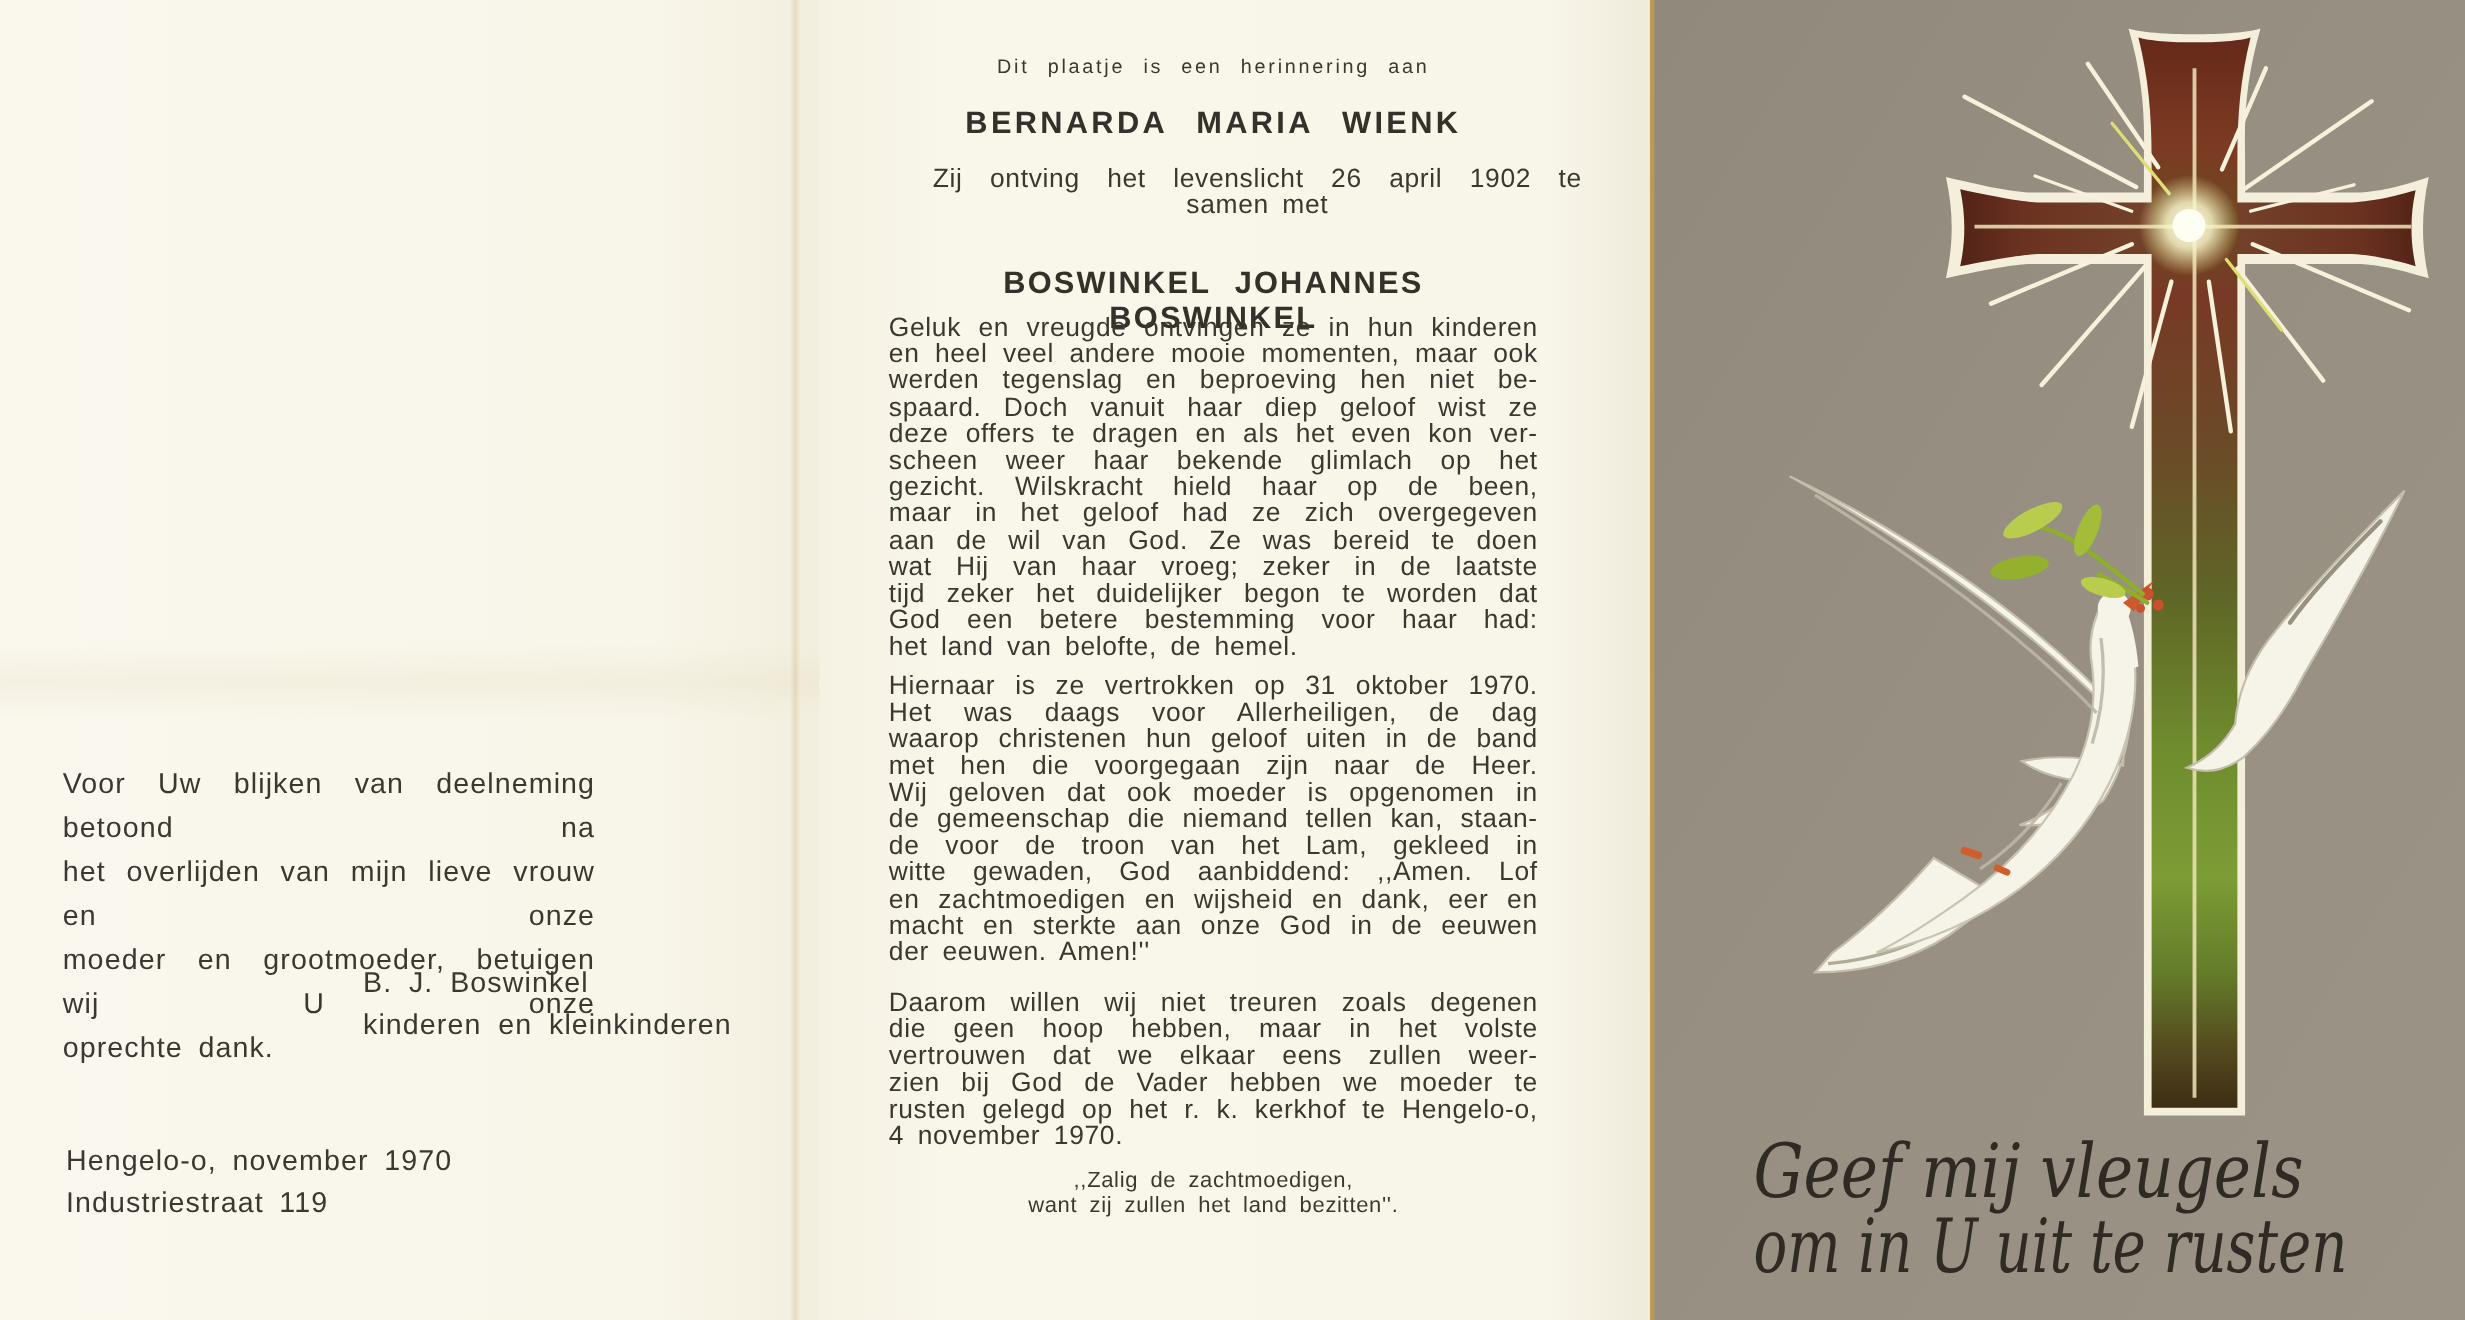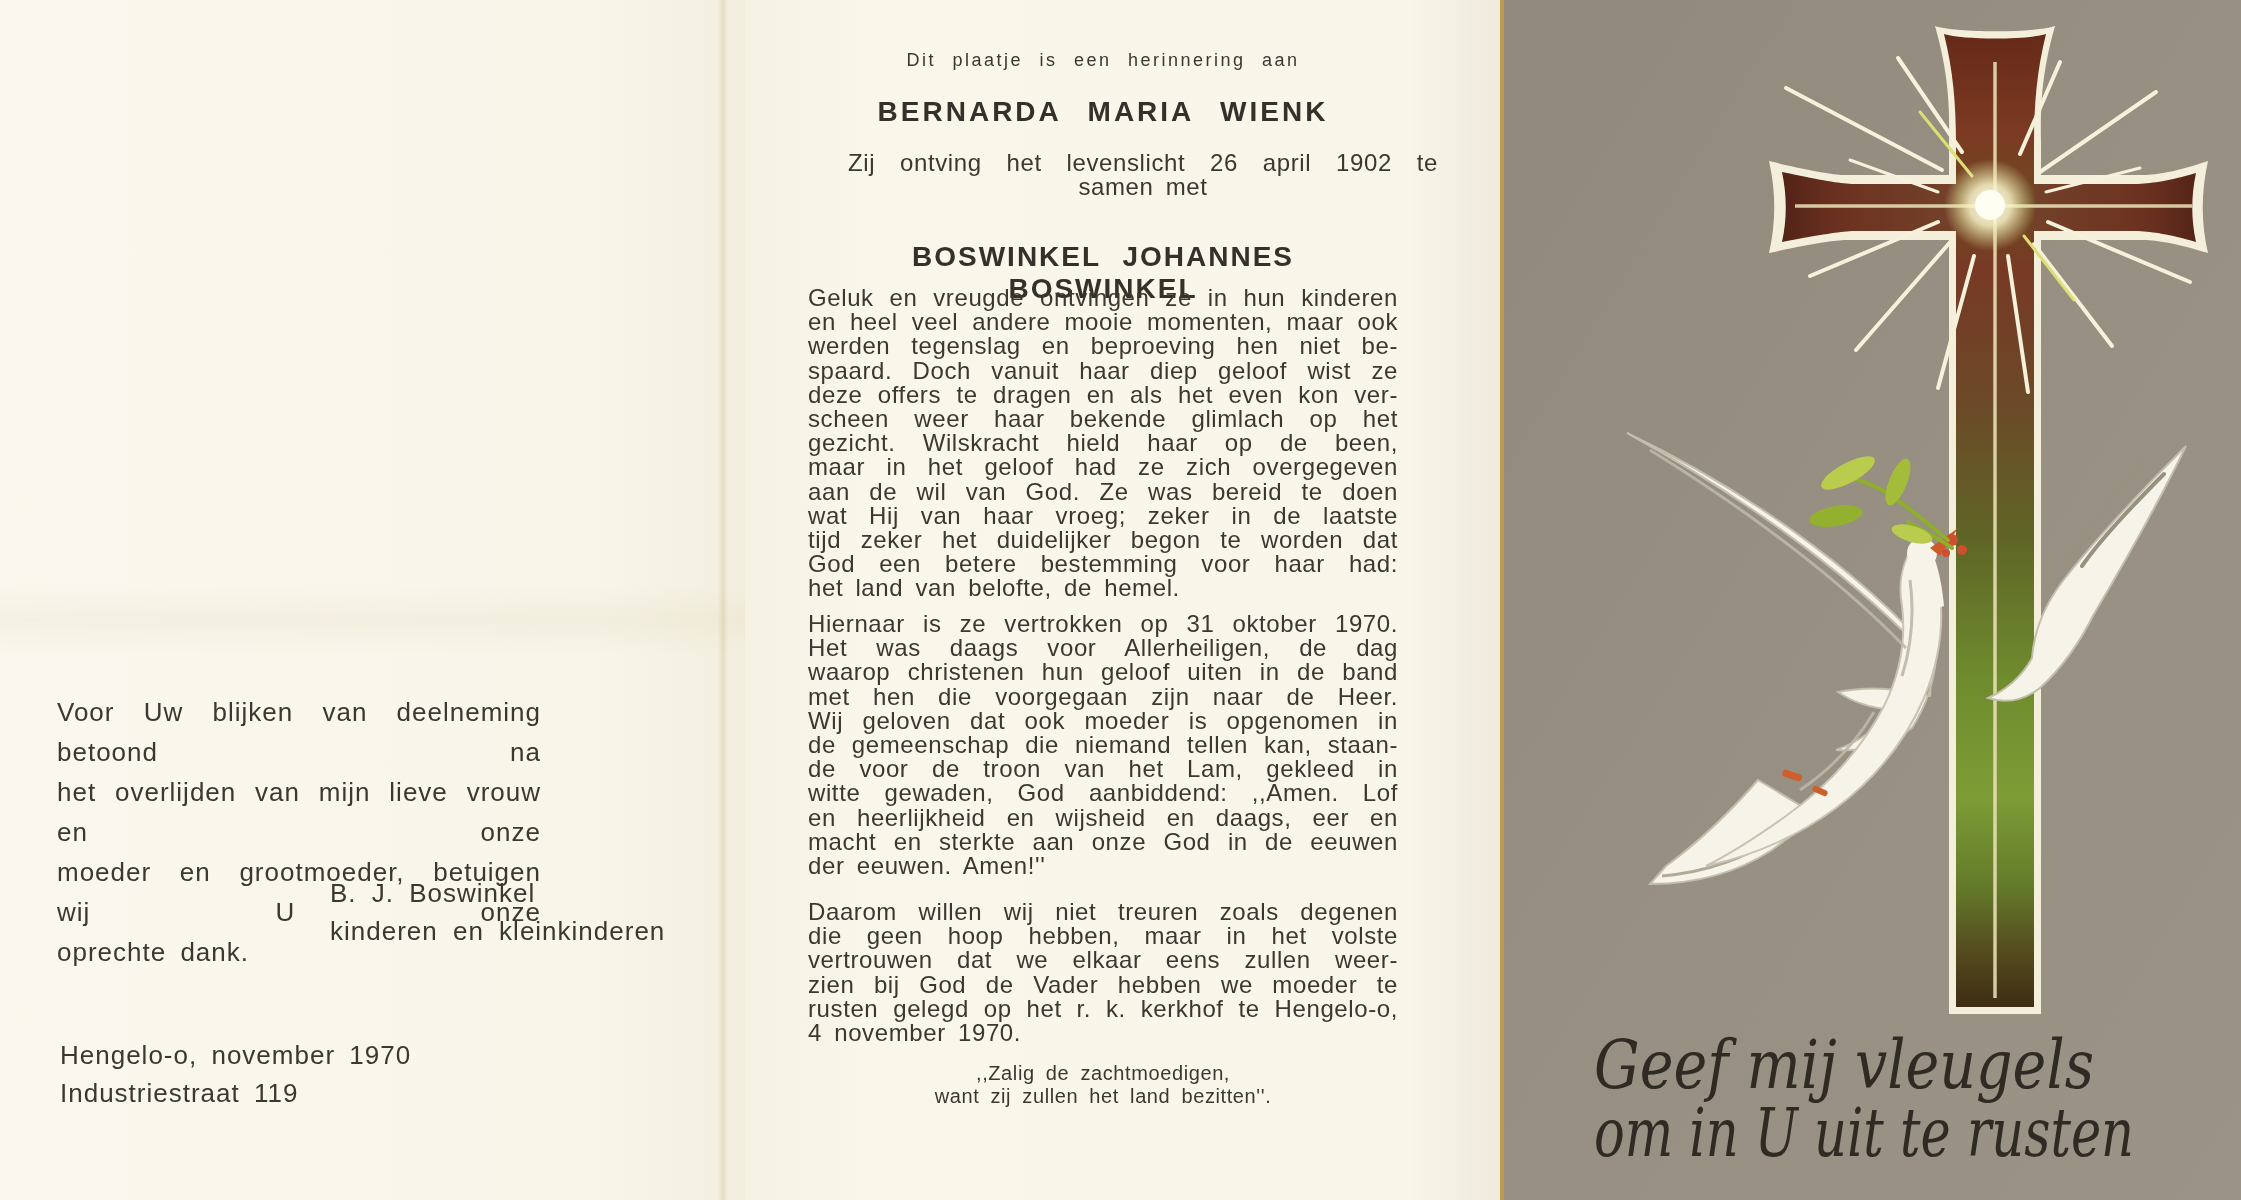--- a/index.html
+++ b/index.html
@@ -99,21 +99,21 @@
 
 <div class="tblock mcol mbody para2 jblock">
     <div class="line">Hiernaar is ze vertrokken op 31 oktober 1970.</div>
     <div class="line">Het was daags voor Allerheiligen, de dag</div>
     <div class="line">waarop christenen hun geloof uiten in de band</div>
     <div class="line">met hen die voorgegaan zijn naar de Heer.</div>
     <div class="line">Wij geloven dat ook moeder is opgenomen in</div>
     <div class="line">de gemeenschap die niemand tellen kan, staan-</div>
     <div class="line">de voor de troon van het Lam, gekleed in</div>
     <div class="line">witte gewaden, God aanbiddend: ,,Amen. Lof</div>
-    <div class="line">en heerlijkheid en wijsheid en daags, eer en</div>
+    <div class="line">en zachtmoedigen en wijsheid en dank, eer en</div>
     <div class="line">macht en sterkte aan onze God in de eeuwen</div>
     <div class="line">der eeuwen. Amen!''</div>
   </div>
 
 <div class="tblock mcol mbody para3 jblock">
     <div class="line">Daarom willen wij niet treuren zoals degenen</div>
     <div class="line">die geen hoop hebben, maar in het volste</div>
     <div class="line">vertrouwen dat we elkaar eens zullen weer-</div>
     <div class="line">zien bij God de Vader hebben we moeder te</div>
     <div class="line">rusten gelegd op het r. k. kerkhof te Hengelo-o,</div>

